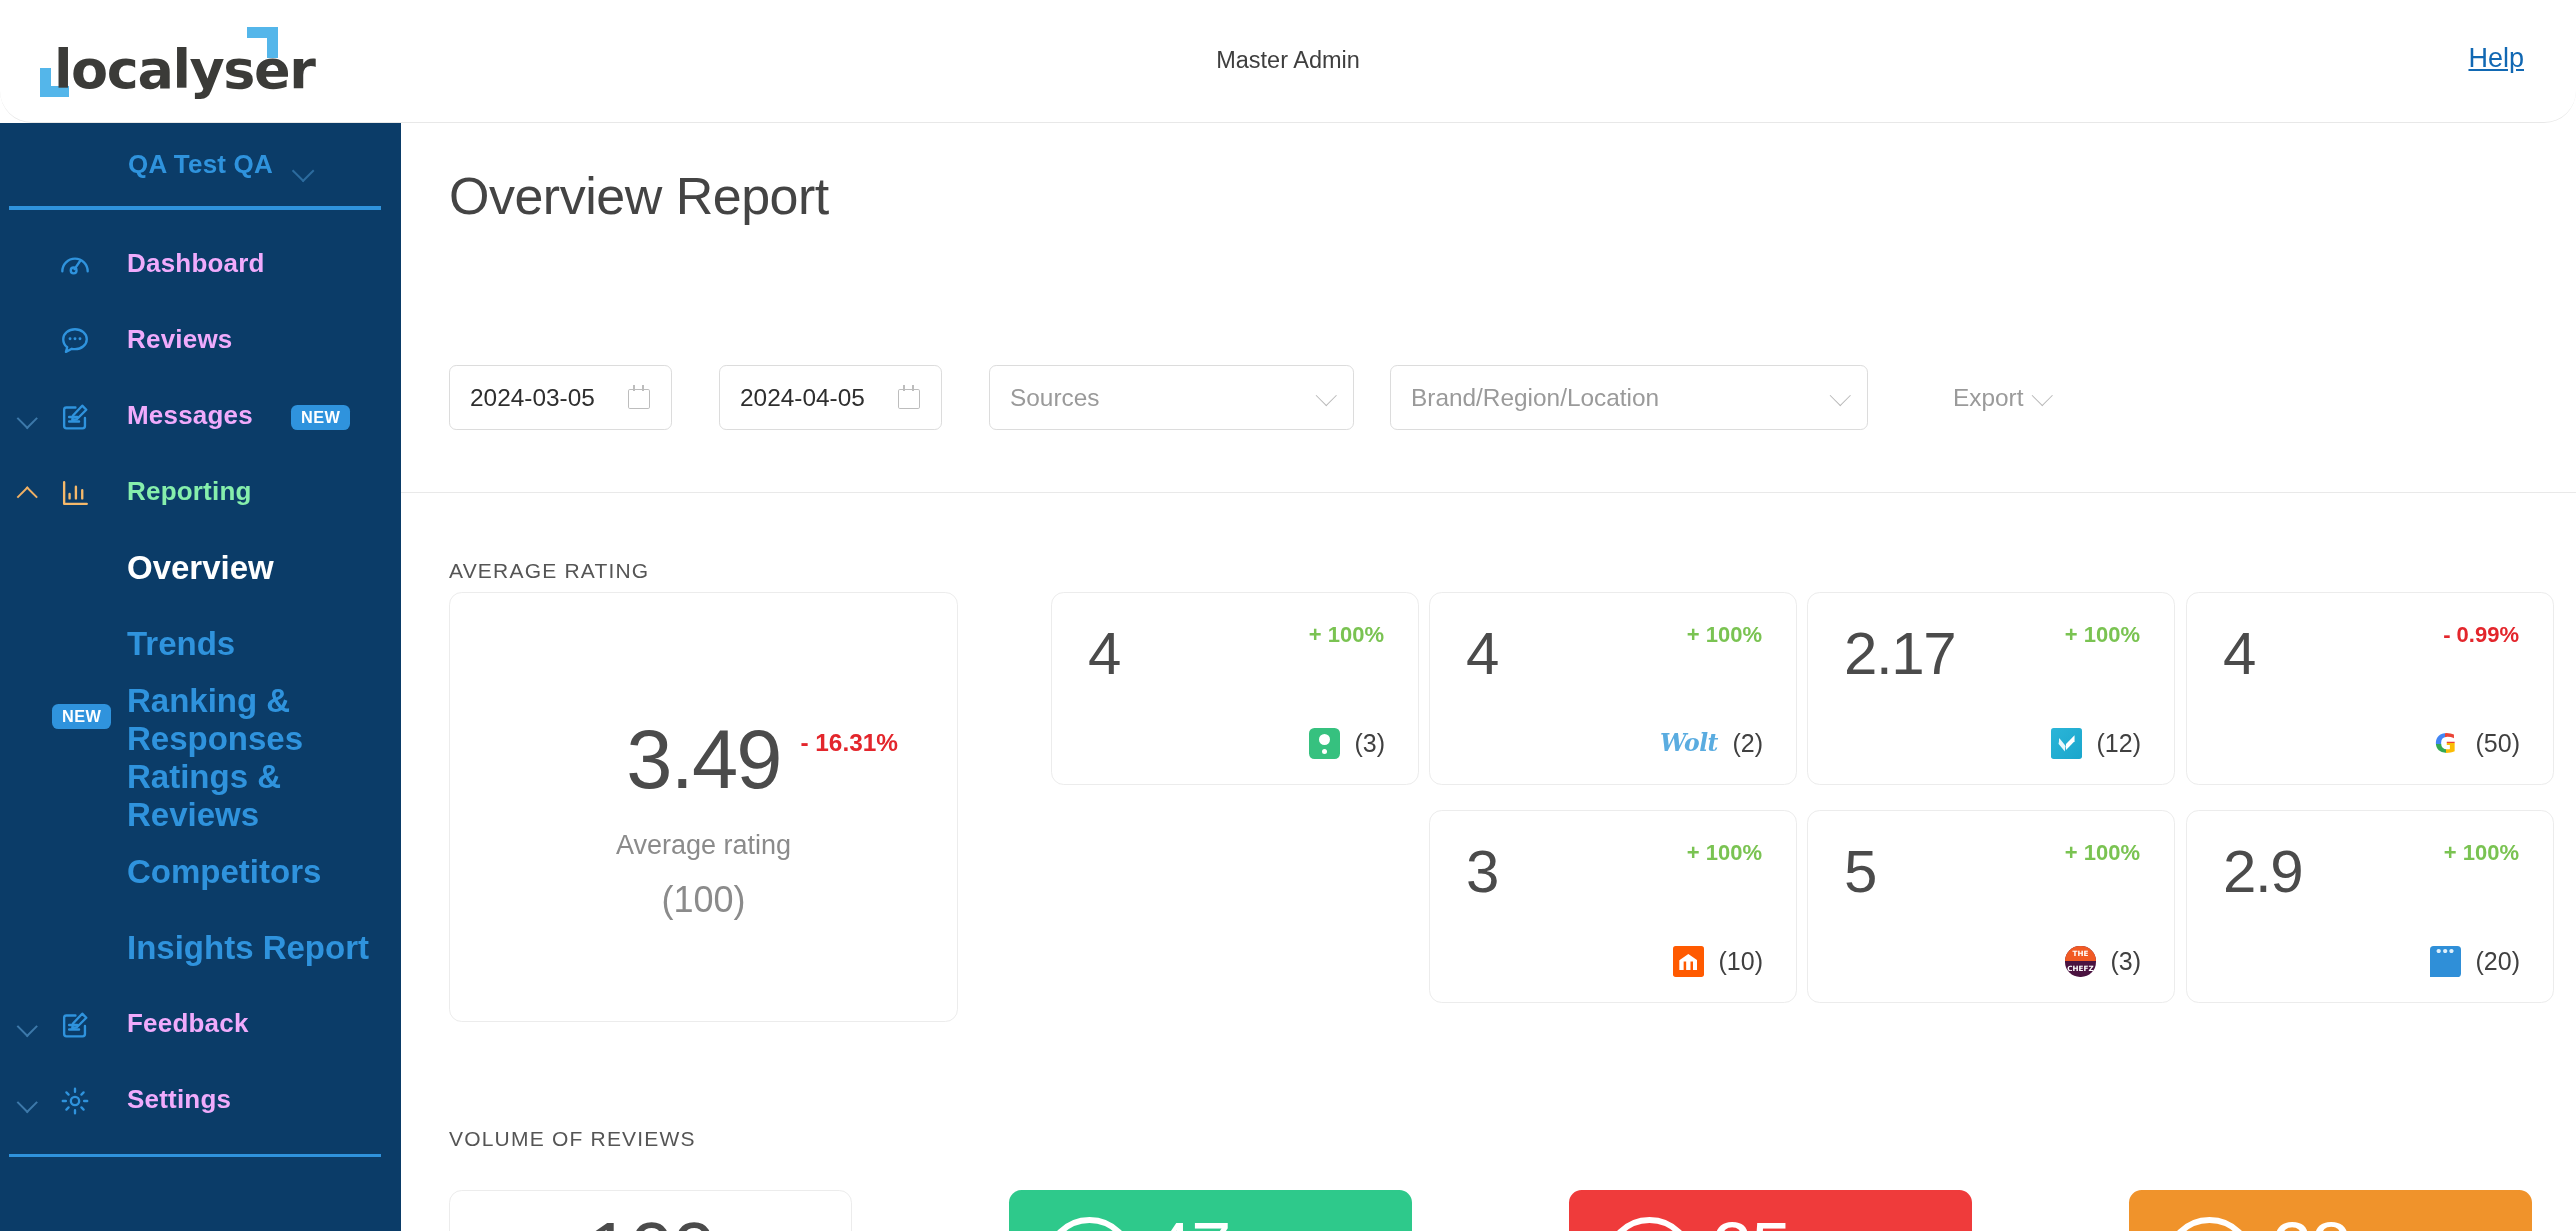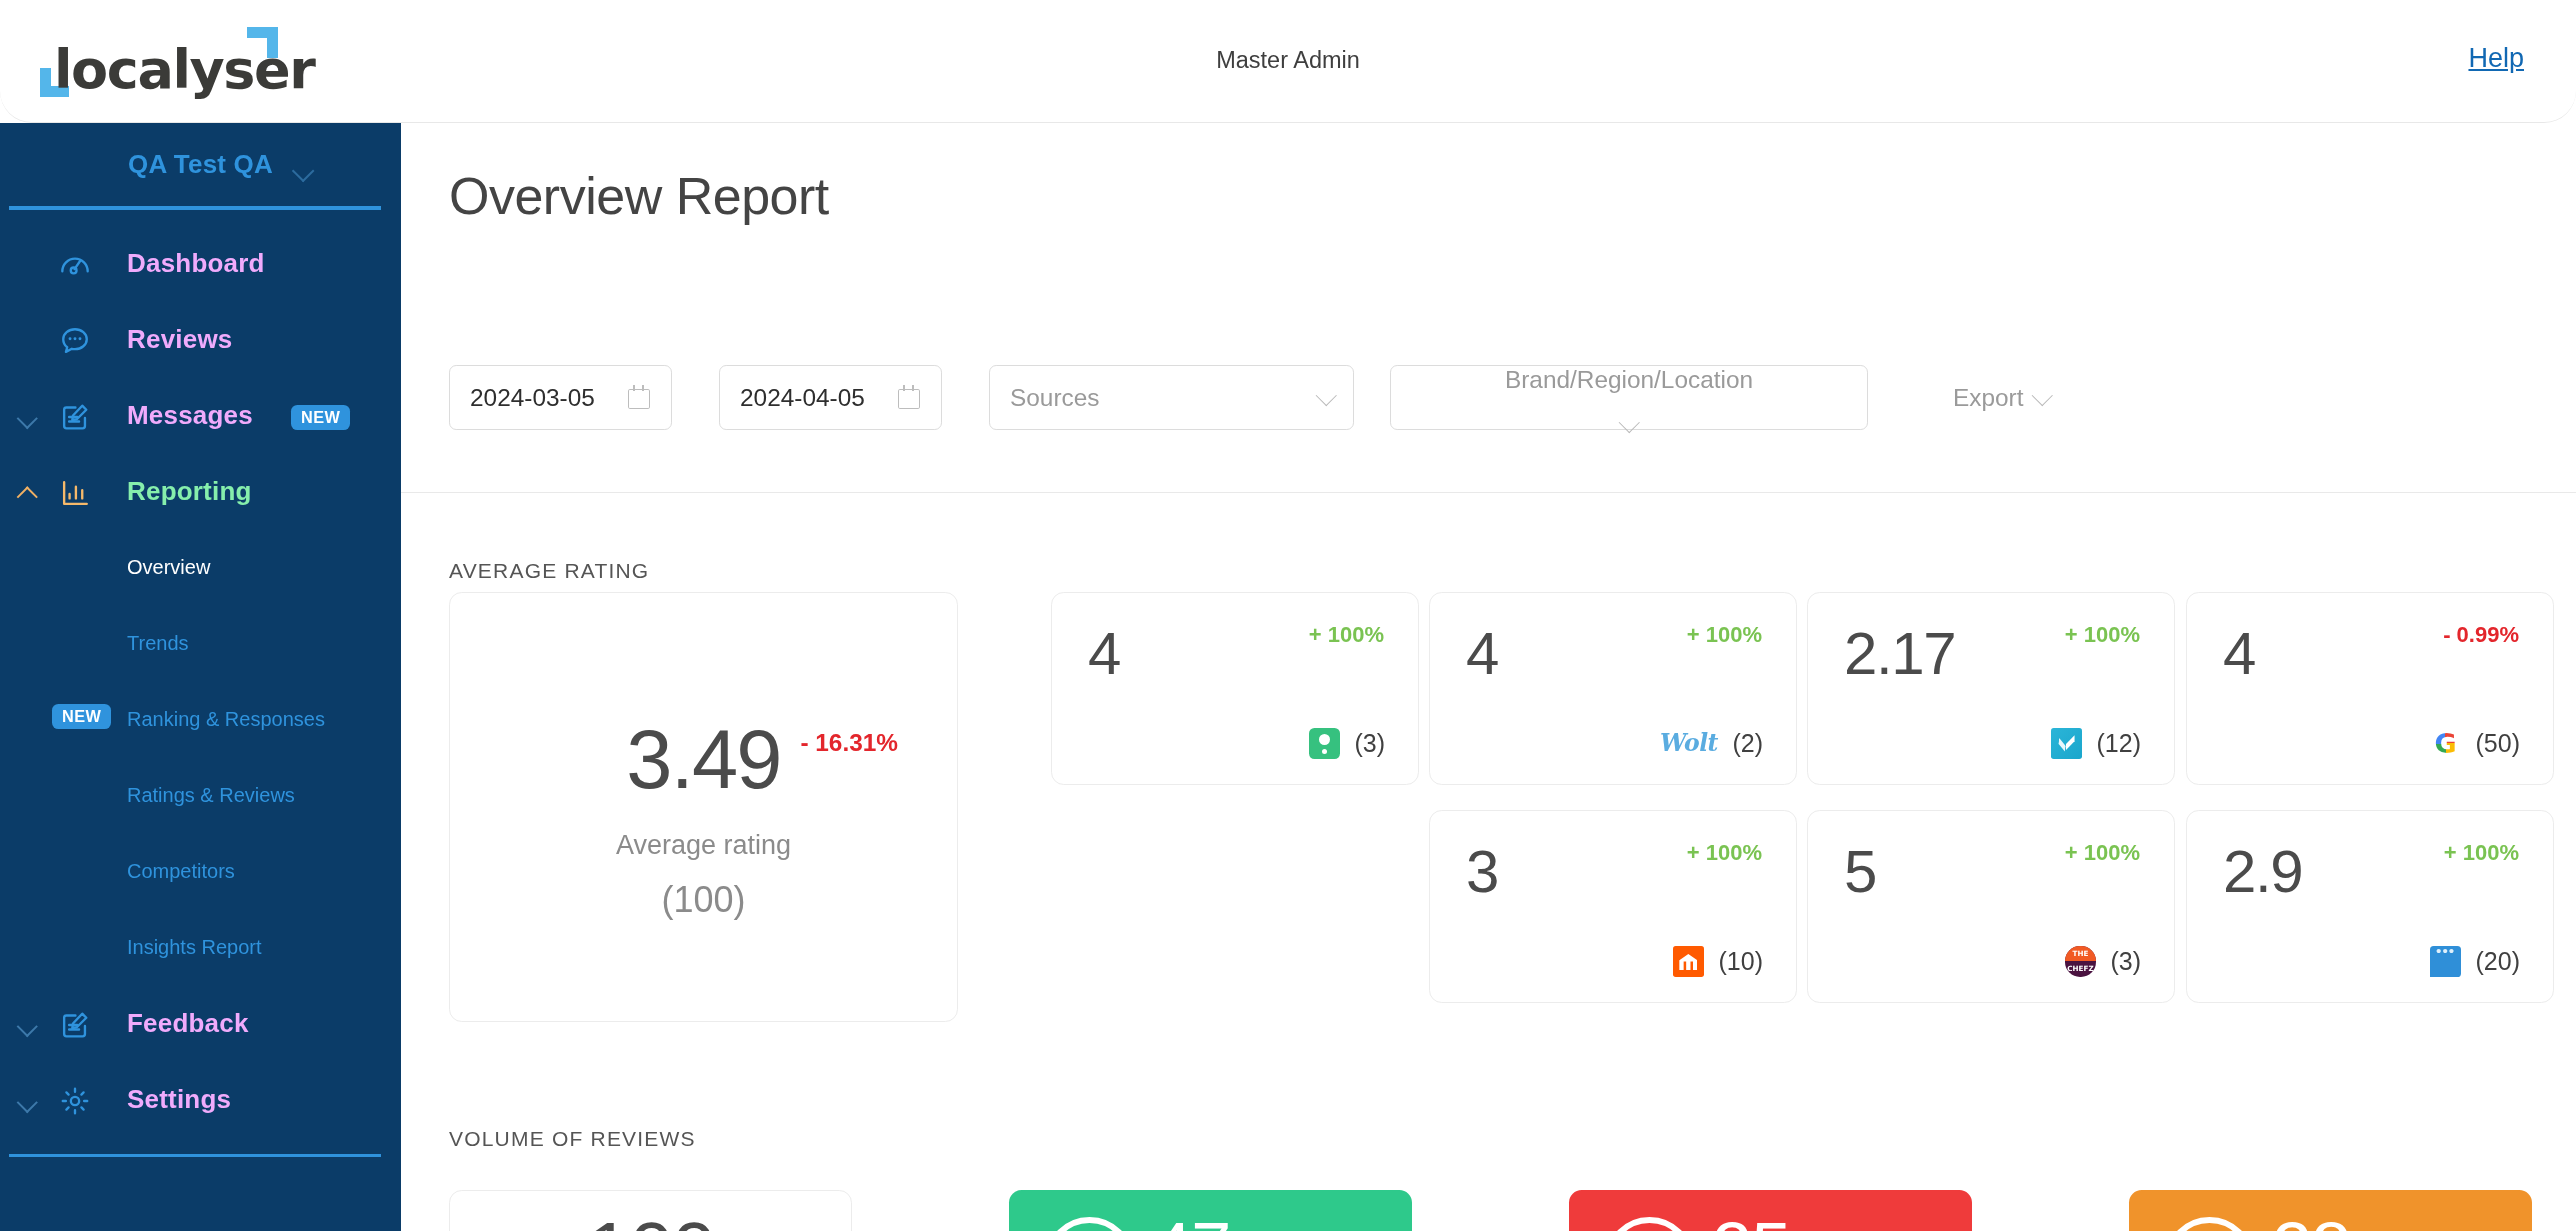--- a/index.html
+++ b/index.html
@@ -112,21 +112,21 @@
   }
   .badge-msg { left: 291px; top: 27px; }
   .badge-rank { left: 52px; top: 22px; }
 
   .sub-item {
     height: 76px; display: flex; align-items: center;
     cursor: pointer; position: relative;
   }
   .sub-label {
     position: absolute; left: 127px;
-    font-size: 20px; color: #2f93dd; font-weight: 400;
+    font-size: 33px; color: #2f93dd; font-weight: 700;
   }
   .sub-item.current .sub-label { color: #ffffff; }
   .sub-item.has-badge .sub-label { left: 127px; }
 
   .nav-bottom-divider {
     height: 2.7px; background: #2f93dd;
     margin: 16.3px 20px 0 9px;
   }
 
   
@@ -164,21 +164,21 @@
     position: absolute; top: 0; width: 1.8px; height: 5.4px; background: #bdbdbd;
   }
   .cal-ico .t1 { left: 5.4px; } .cal-ico .t2 { left: 14.5px; }
 
   .select-box {
     height: 65px; border: 0.9px solid #dcdcdc; border-radius: 7.2px;
     display: flex; align-items: center; justify-content: space-between;
     padding: 0 20px; background: #fff; cursor: pointer;
   }
   .sel-sources { width: 365px; margin-right: 36px; }
-  .sel-brand   { width: 478px; margin-right: 59px; flex-direction: column; }
+  .sel-brand   { width: 478px; margin-right: 59px; }
   .sel-text    { font-size: 24.4px; color: #9a9a9a; }
   .sel-caret {
     width: 14.5px; height: 14.5px;
     border-right: 1.8px solid #b9b9b9; border-bottom: 1.8px solid #b9b9b9;
     transform: rotate(45deg); margin-top: -5.4px;
   }
   .export-btn {
     height: 65px; width: 148px;
     display: flex; align-items: center; justify-content: center; gap: 11px;
     border: 0.9px solid transparent; cursor: pointer;

